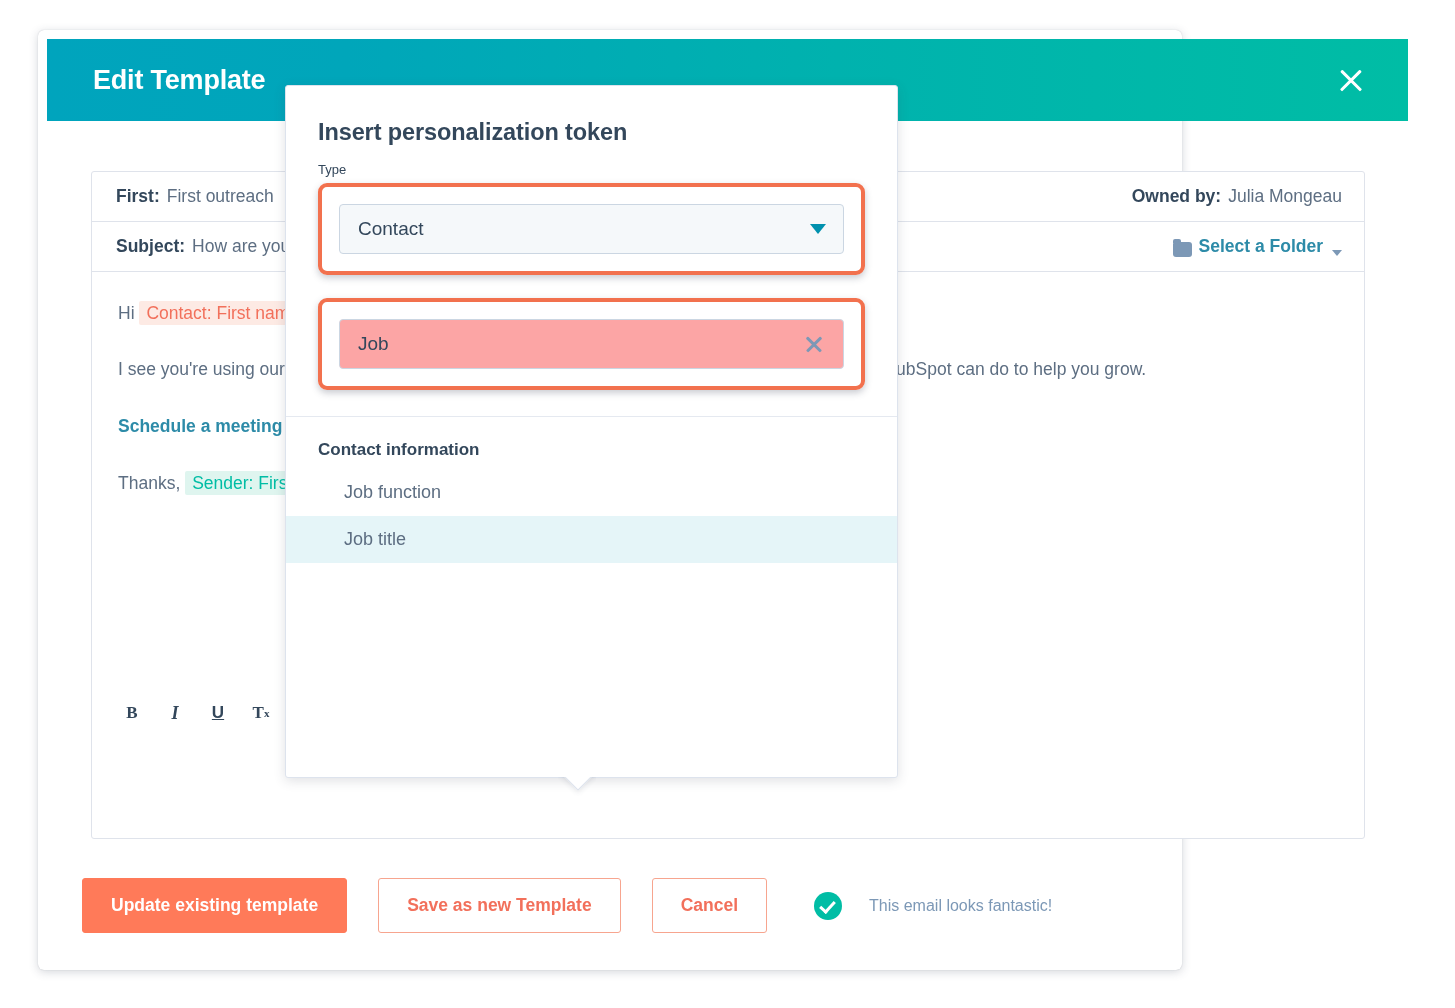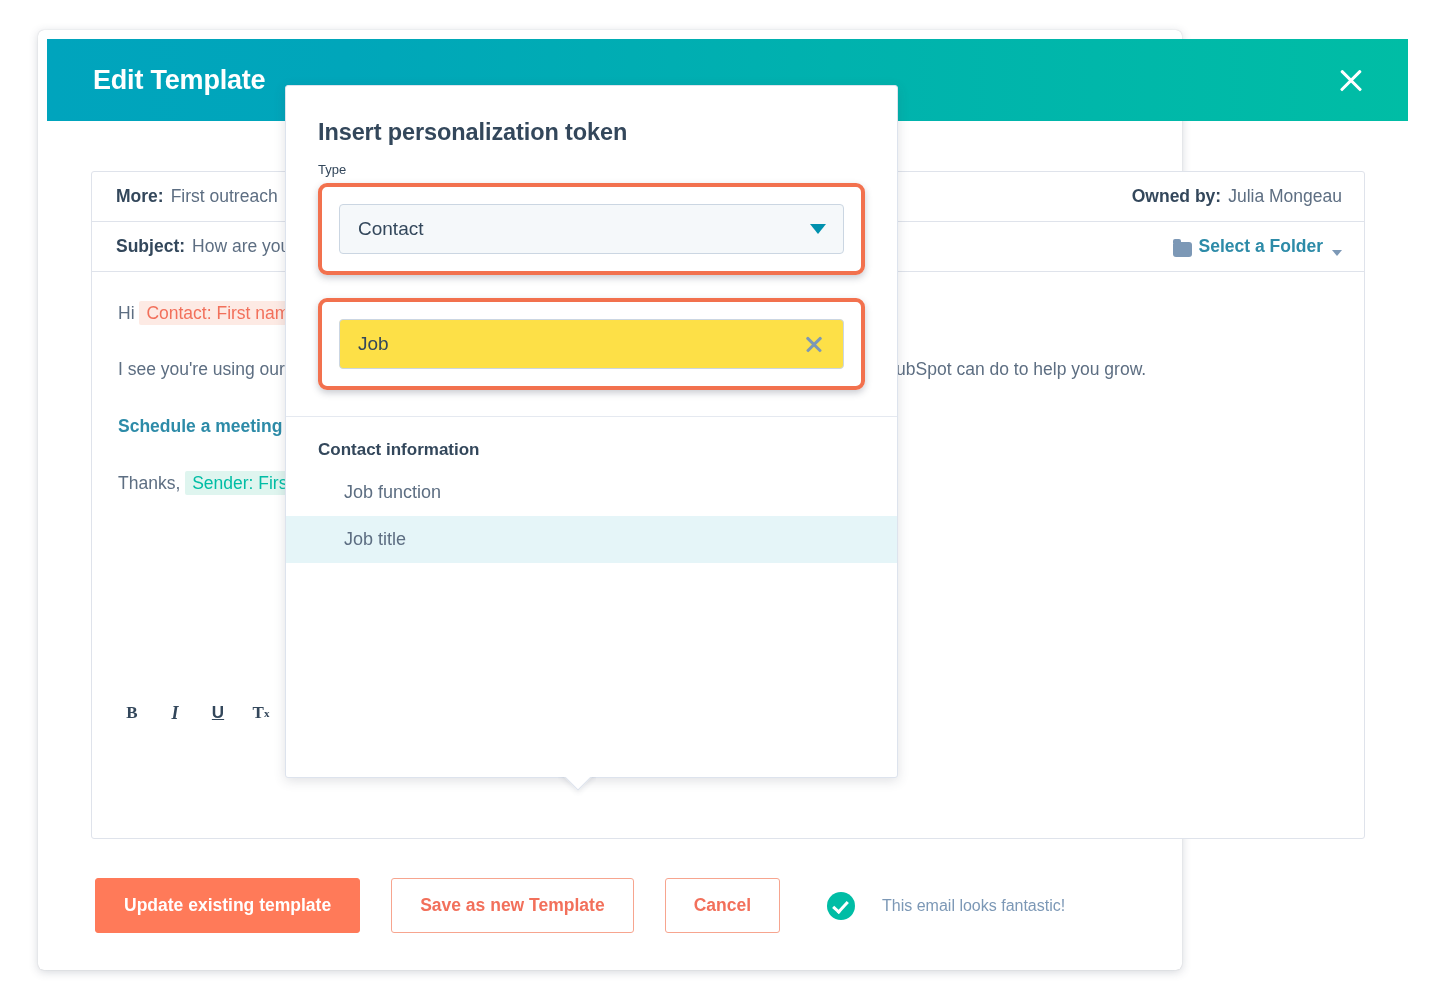--- a/index.html
+++ b/index.html
@@ -253,21 +253,21 @@
     position: absolute;
     right: 2px; top: 2px;
     width: 4px; height: 4px;
     border-radius: 50%;
     background: #4A6785;
   }
 
   
   .footer {
     position: absolute;
-    left: 57px;
+    left: 44px;
     top: 848px;
     display: flex;
     align-items: center;
   }
   .btn {
     font-size: 17.5px;
     font-weight: bold;
     border-radius: 3px;
     height: 55px;
     display: flex;
@@ -389,21 +389,21 @@
     color: #33475B;
     cursor: pointer;
   }
   .select-caret {
     width: 0; height: 0;
     border-left: 8px solid transparent;
     border-right: 8px solid transparent;
     border-top: 10px solid #0091AE;
   }
   .search-box {
-    background: #fde047;
+    background: #fca5a5;
     border: 1px solid #CBD6E2;
     border-radius: 4px;
     height: 50px;
     display: flex;
     align-items: center;
     justify-content: space-between;
     padding: 0 18px;
     box-sizing: border-box;
     font-size: 19px;
     color: #33475B;
@@ -452,21 +452,21 @@
 
   <div class="modal-header">
     <div class="modal-title">Edit Template</div>
     <div class="close-icon"></div>
   </div>
 
   <div class="template-card">
 
     <div class="meta-row">
       <div class="meta-left">
-        <span class="meta-label">More:</span>
+        <span class="meta-label">First:</span>
         <span class="meta-value">First outreach</span>
       </div>
       <div class="meta-right">
         <span class="meta-label">Owned by:</span>
         <span class="meta-value">Julia Mongeau</span>
       </div>
     </div>
 
     <div class="meta-row">
       <div class="meta-left">

